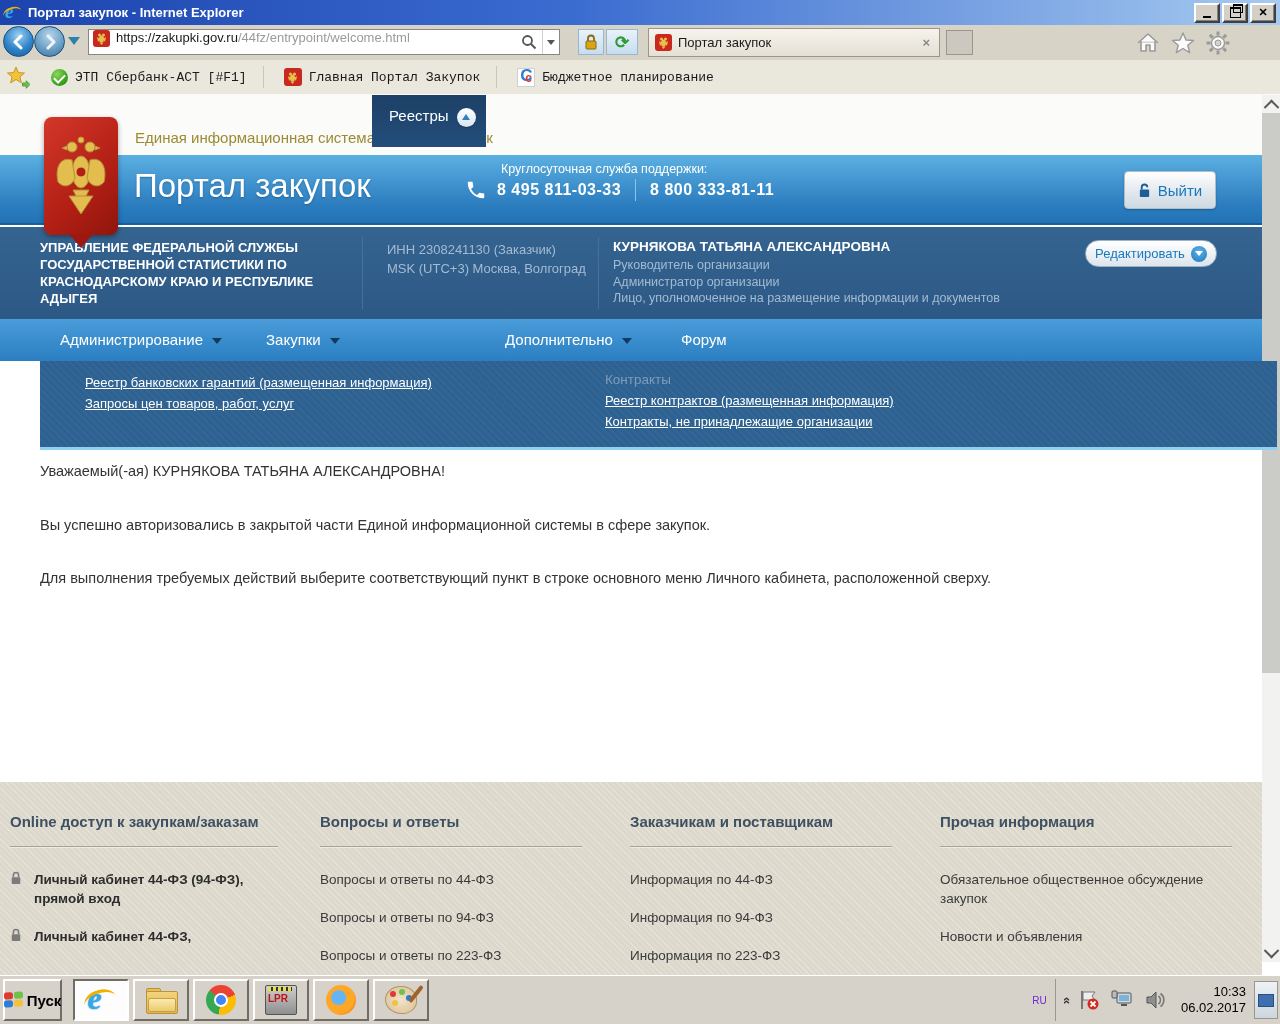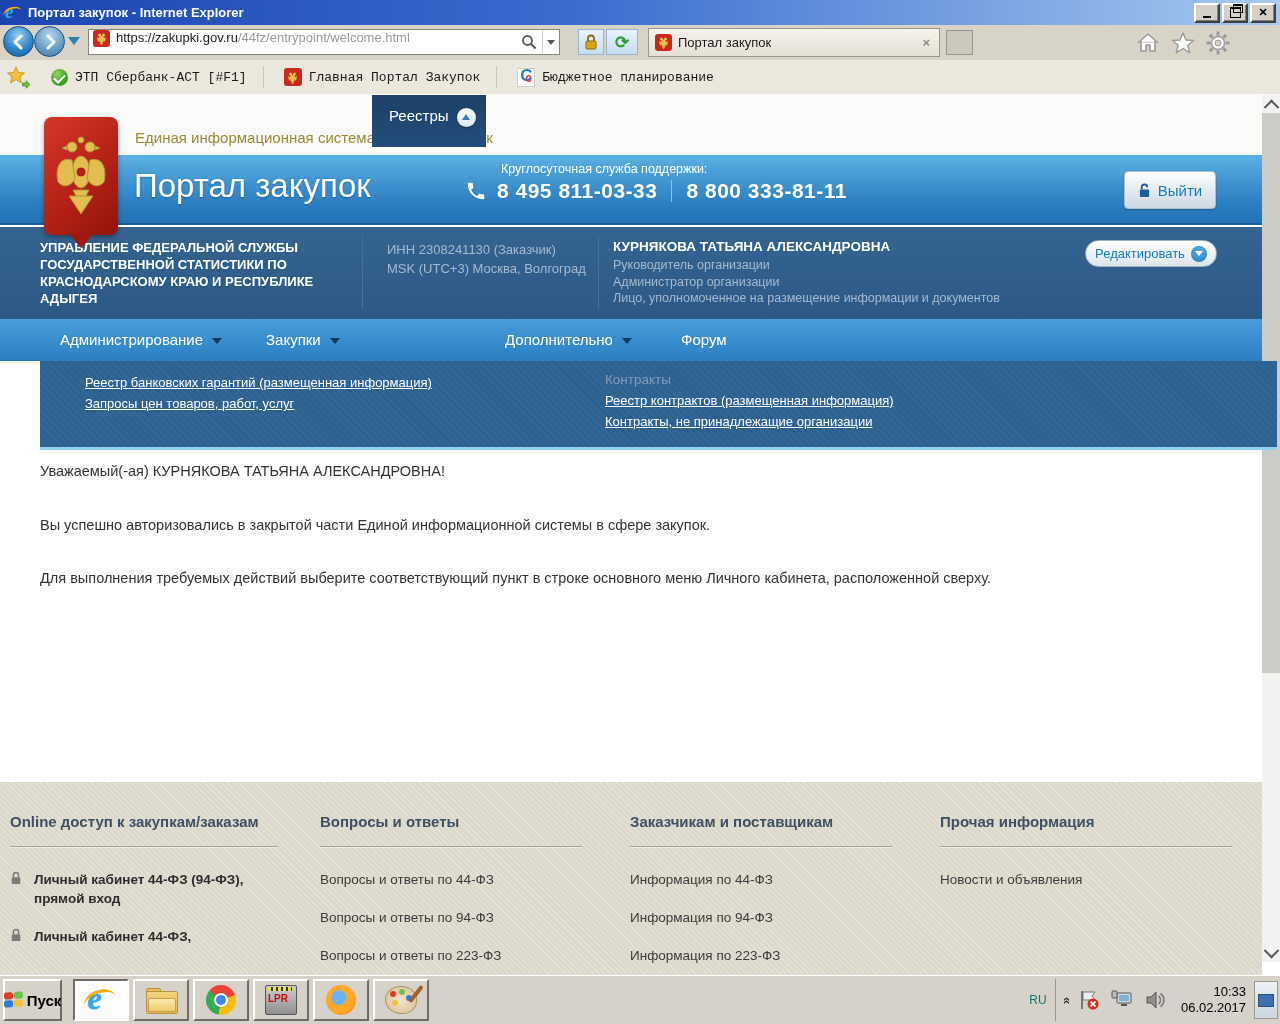--- a/index.html
+++ b/index.html
@@ -63,21 +63,21 @@
 
   .strip-top{position:absolute;left:0;top:0;width:1262px;height:60px;background:#fbfbfa;}
   .gold-sub{position:absolute;left:135px;top:34px;font-size:15px;color:#9c8b33;}
 
   .blueband{position:absolute;left:0;top:60px;width:1262px;height:70px;
     background:linear-gradient(#5bb0e2,#2e7fc0 70%,#2173b6);border-bottom:2px solid #1c5f98;box-sizing:border-box;}
   .site-title{position:absolute;left:134px;top:12px;font-size:33px;color:#fff;font-weight:normal;text-shadow:0 1px 2px rgba(0,40,80,.35);}
   .phone-block{position:absolute;left:465px;top:7px;color:#fff;}
   .phone-label{font-size:12.5px;margin-left:36px;margin-bottom:3px;}
   .phone-row{display:flex;align-items:center;}
-  .phone-row .num{font-size:21px;font-weight:bold;letter-spacing:.5px;}
+  .phone-row .num{font-size:16px;font-weight:bold;letter-spacing:.5px;}
   .phone-sep{width:1px;height:22px;background:#8fc3e6;margin:0 14px;}
   .phone-ico{margin-right:10px;display:flex;}
   .logout-btn{position:absolute;left:1124px;top:16px;width:92px;height:38px;border-radius:4px;
     background:linear-gradient(#ffffff,#dfe6ec 60%,#cfd9e2);border:1px solid #b0bec8;box-shadow:0 1px 2px rgba(0,30,60,.3);
     display:flex;align-items:center;justify-content:center;box-sizing:border-box;}
   .logout-btn .txt{color:#1878bf;font-size:15px;margin-left:7px;}
 
   .logo{position:absolute;left:44px;top:22px;width:74px;height:118px;
     background:linear-gradient(135deg,#d4372a,#b21f14 60%,#8f150c);border-radius:8px;
     box-shadow:0 2px 5px rgba(0,0,0,.35);display:flex;align-items:center;justify-content:center;z-index:5;}
@@ -138,21 +138,21 @@
 
   
   .taskbar{position:absolute;left:0;top:975px;width:1280px;height:49px;background:#d6d2c9;border-top:1px solid #fff;box-sizing:border-box;z-index:10;}
   .tbtn{position:absolute;top:3px;height:42px;background:#d6d2c9;border:2px solid;border-color:#fff #6f6d66 #6f6d66 #fff;
     box-sizing:border-box;display:flex;align-items:center;justify-content:center;}
   .tbtn.pressed{border-color:#6f6d66 #fff #fff #6f6d66;background:#fdfdfd;}
   .start-btn{left:3px;width:59px;font-weight:bold;font-size:15px;color:#000;}
   .winflag{width:20px;height:16px;display:grid;grid-template-columns:9px 9px;grid-template-rows:7px 7px;gap:1px;margin-right:4px;transform:skewY(-4deg);}
   .winflag i{border-radius:2px 3px 2px 3px;}
   .tray{position:absolute;right:2px;top:3px;height:42px;display:flex;align-items:center;}
-  .lang{font-size:12px;color:#0f766e;padding:0 8px;}
+  .lang{font-size:10px;color:#6d28d9;padding:0 8px;}
   .tray-panel{height:42px;border-left:1px solid #9a978e;display:flex;align-items:center;padding-left:6px;}
   .tray-chev{font-size:13px;color:#333;font-weight:bold;transform:rotate(90deg);display:inline-block;margin:0 2px;}
   .tray-ico{margin:0 5px;display:flex;}
   .clock{font-size:13px;color:#000;text-align:right;line-height:16px;margin:0 8px 0 10px;white-space:nowrap;}
   .showdesk{width:22px;height:36px;border:1px solid #9a978e;background:linear-gradient(#eef2f6,#cdd6de);display:flex;align-items:center;justify-content:center;}
   .showdesk i{width:14px;height:11px;background:#3f6fae;border:1px solid #26507f;display:block;}
 
   
   .folder-ico{position:relative;width:30px;height:24px;}
   .folder-back{position:absolute;left:0;top:3px;width:30px;height:21px;background:linear-gradient(#f3d37c,#e4b54e);border:1px solid #b8933c;border-radius:2px;}
@@ -448,20 +448,21 @@
       <div class="fcol" style="left:630px;width:262px;">
         <div class="fcol-t">Заказчикам и поставщикам</div>
         <div class="frule"></div>
         <div class="fitem">Информация по 44-ФЗ</div>
         <div class="fitem">Информация по 94-ФЗ</div>
         <div class="fitem">Информация по 223-ФЗ</div>
       </div>
       <div class="fcol" style="left:940px;width:292px;">
         <div class="fcol-t">Прочая информация</div>
         <div class="frule"></div>
+        <div class="fitem">Обязательное общественное обсуждение закупок</div>
         <div class="fitem">Новости и объявления</div>
       </div>
     </div>
 
     <div class="vscroll">
       <span class="vs-arrow" style="top:0;">
           <span class="chev up"></span>
         </span>
       <span class="vs-thumb"></span>
       <span class="vs-arrow" style="bottom:0;">

